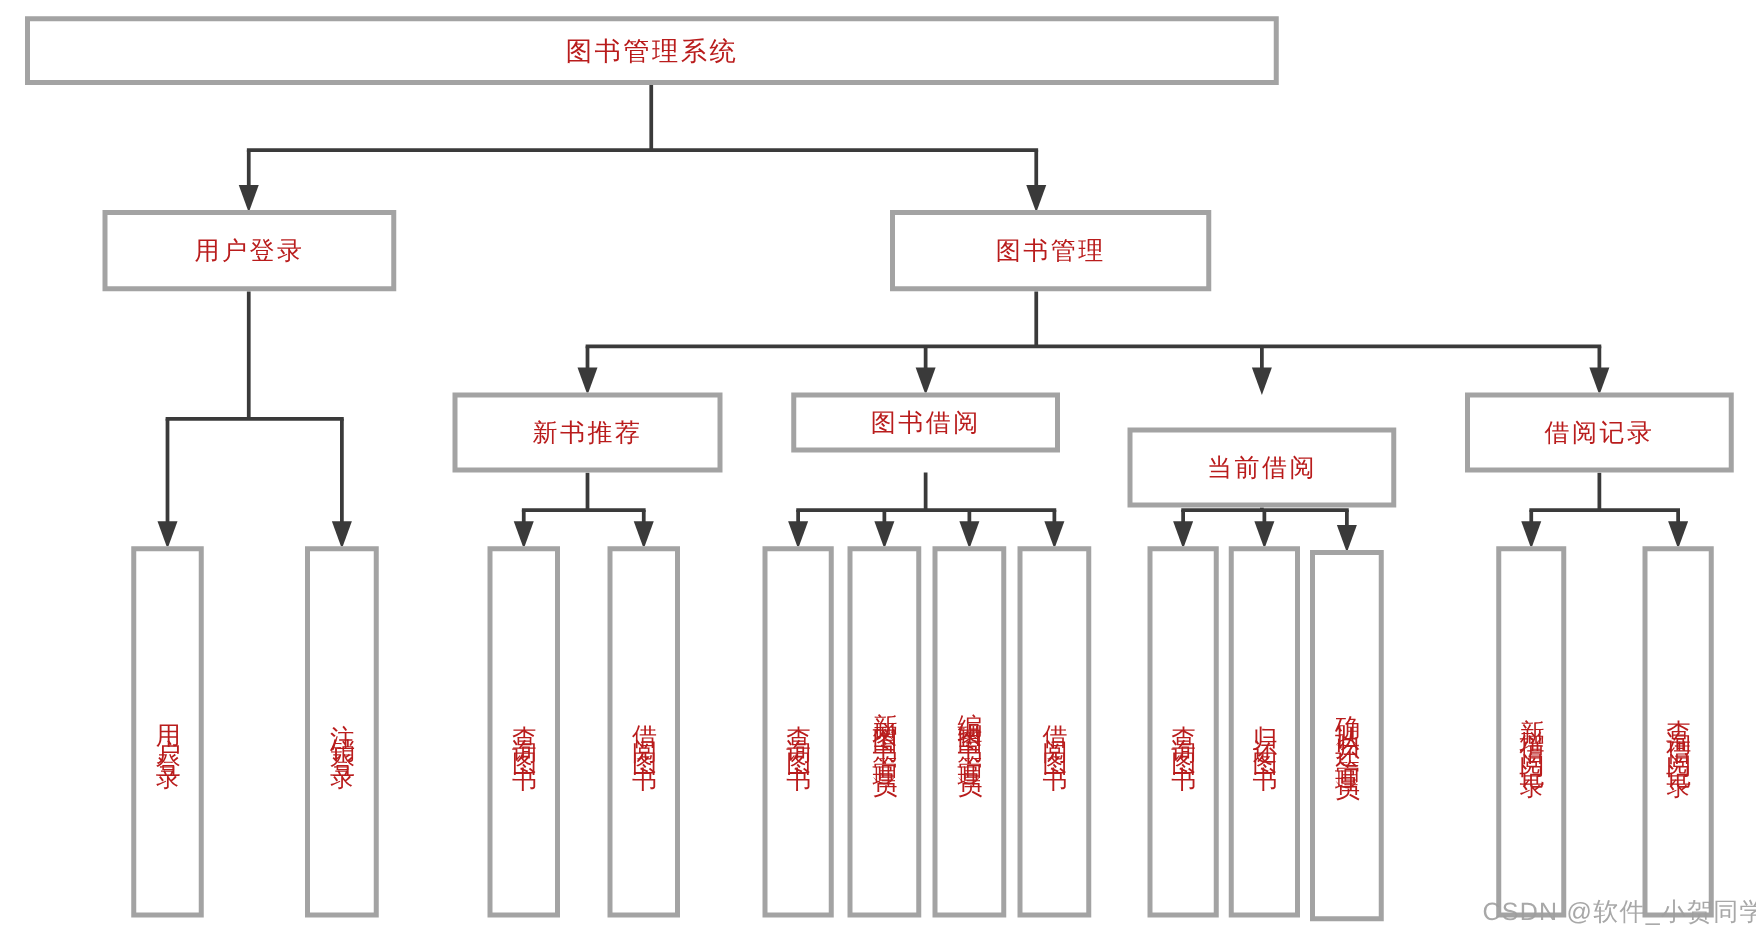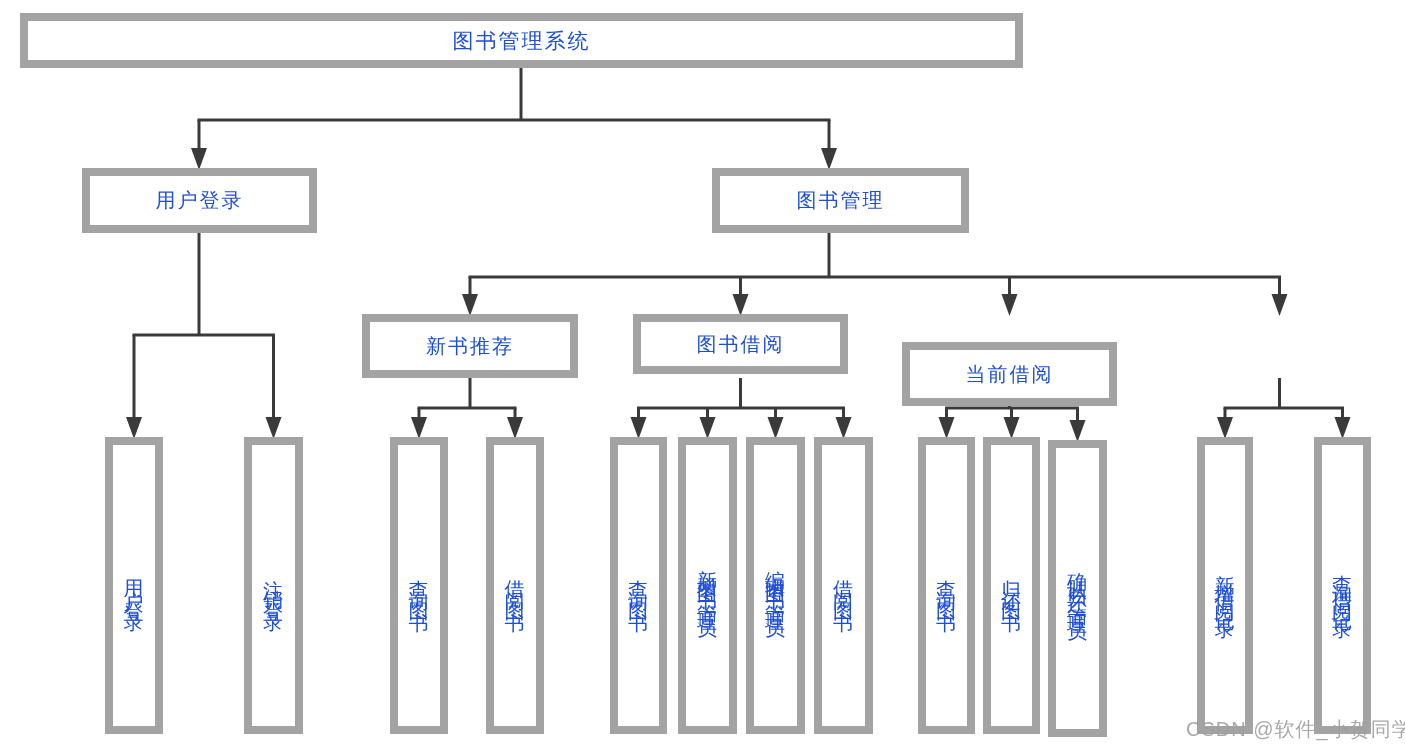--- a/index.html
+++ b/index.html
@@ -7,43 +7,43 @@
     position:relative;
     width:1405px;height:747px;
     background:#ffffff;
     font-family:"Liberation Sans","DejaVu Sans",sans-serif;
     overflow:hidden;
   }
   #connectors{position:absolute;left:0;top:0;width:1405px;height:747px;}
   .node{
     position:absolute;
     box-sizing:border-box;
-    border:8px solid #a3a3a3;
+    border:4px solid #a3a3a3;
     background:#ffffff;
-    color:#1d4ed8;
+    color:#b91c1c;
     display:flex;align-items:center;justify-content:center;
     font-size:20px;
     letter-spacing:2px;
     z-index:2;
   }
   .vnode{
     writing-mode:vertical-rl;
     text-orientation:mixed;
     letter-spacing:11px;
     line-height:1.0;
     font-size:20px;
   }
   
   .n-root{left:20px;top:13px;width:1003px;height:55px;font-size:21px;}
   
   .n-login{left:82px;top:168px;width:235px;height:65px;}
   .n-mgmt{left:712px;top:168px;width:257px;height:65px;}
   
   .n-newbooks{left:362px;top:314px;width:216px;height:64px;}
-  .n-bookborrow{left:633px;top:314px;width:215px;height:60px;}
+  .n-bookborrow{left:633px;top:314px;width:215px;height:48px;}
   .n-curborrow{left:902px;top:314px;width:215px;height:64px;margin-top:28px;}
   .n-records{left:1172px;top:314px;width:215px;height:64px;}
   
   .n-ul1{left:105px;top:437px;width:58px;height:297px;}
   .n-ul2{left:244px;top:437px;width:59px;height:297px;}
   .n-nb1{left:390px;top:437px;width:58px;height:297px;}
   .n-nb2{left:486px;top:437px;width:58px;height:297px;}
   .n-bb1{left:610px;top:437px;width:57px;height:297px;}
   .n-bb2{left:678px;top:437px;width:59px;height:297px;letter-spacing:7px;}
   .n-bb3{left:746px;top:437px;width:59px;height:297px;letter-spacing:7px;}
@@ -140,20 +140,21 @@
   </svg>
 
   <div class="node n-root">图书管理系统</div>
 
   <div class="node n-login">用户登录</div>
   <div class="node n-mgmt">图书管理</div>
 
   <div class="node n-newbooks">新书推荐</div>
   <div class="node n-bookborrow">图书借阅</div>
   <div class="node n-curborrow">当前借阅</div>
+  <div class="node n-records">借阅记录</div>
 
   <div class="node vnode n-ul1">用户登录</div>
   <div class="node vnode n-ul2">注销登录</div>
 
   <div class="node vnode n-nb1">查询图书</div>
   <div class="node vnode n-nb2">借阅图书</div>
 
   <div class="node vnode n-bb1">查询图书</div>
   <div class="node vnode n-bb2">新增图书（管理员）</div>
   <div class="node vnode n-bb3">编辑图书（管理员）</div>

